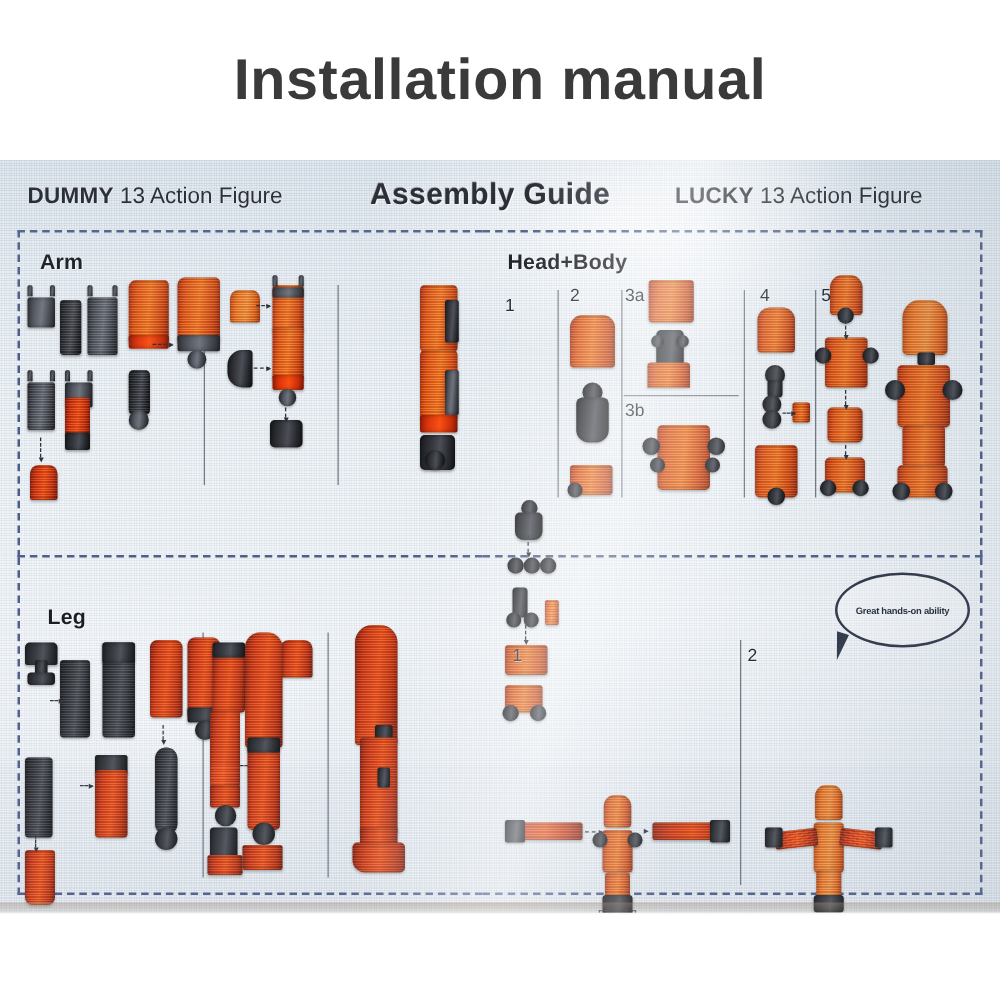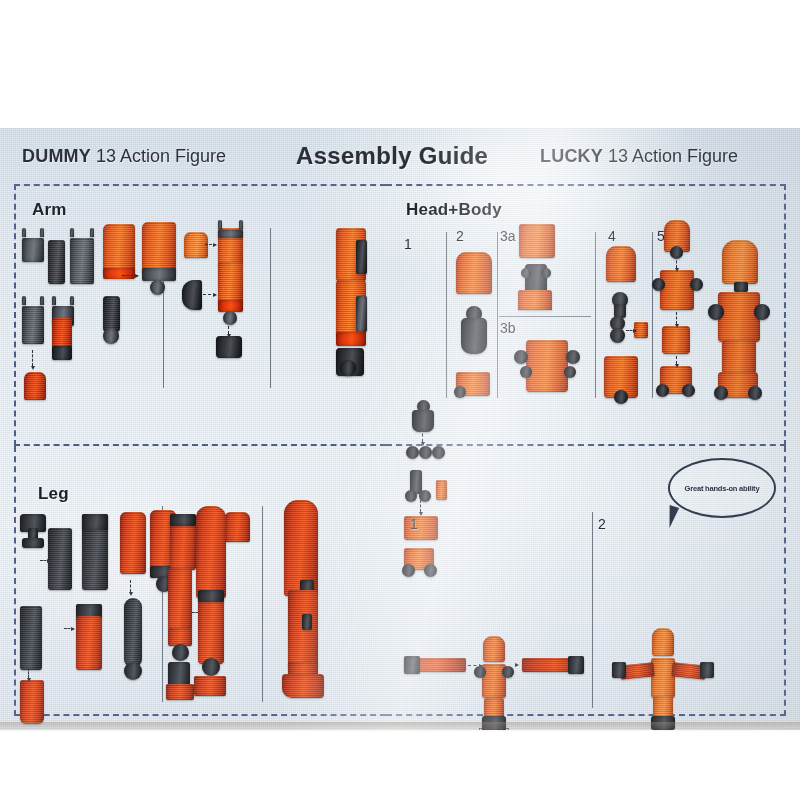--- a/index.html
+++ b/index.html
@@ -260,20 +260,21 @@
     inset: 0;
     pointer-events: none;
     background: linear-gradient(180deg, rgba(210,222,232,0.12) 0%, rgba(255,255,255,0.0) 30%, rgba(190,205,218,0.10) 100%);
   }
 </style>
 </head>
 <body>
 
 <div id="root">
 
+  <div class="page-title">Installation manual</div>
 
   <div class="paper">
     <div class="sheet-inner">
 
       <div class="sheet-head">
         <div class="hd hd-dummy"><span class="bold">DUMMY</span><span class="reg"> 13 Action Figure</span></div>
         <div class="hd hd-center">Assembly Guide</div>
         <div class="hd hd-lucky"><span class="bold">LUCKY</span><span class="reg"> 13 Action Figure</span></div>
       </div>
 

